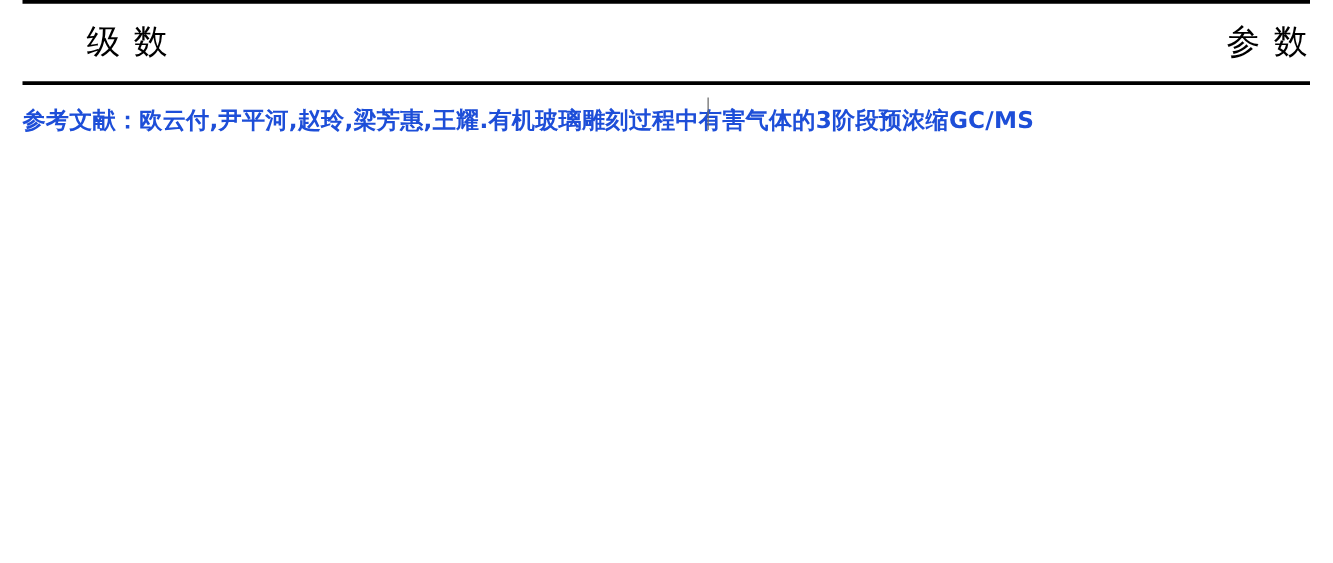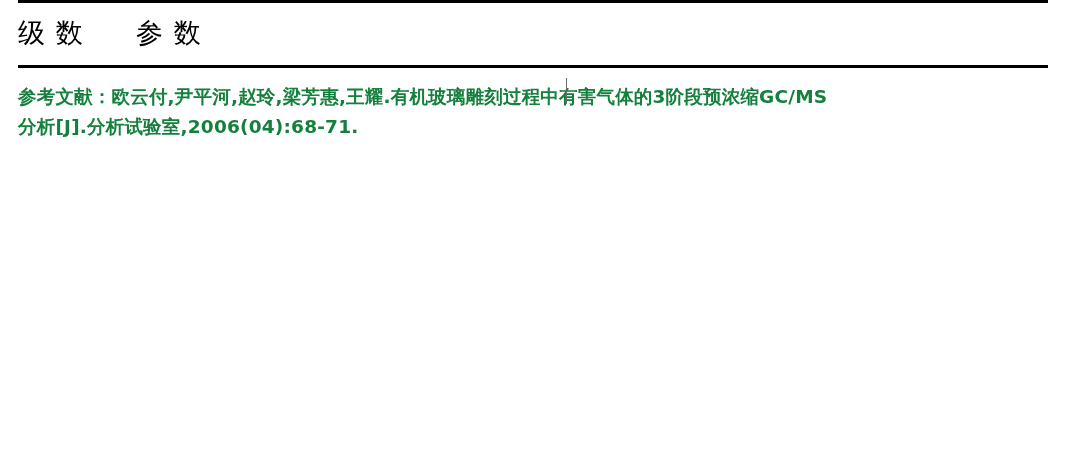--- a/index.html
+++ b/index.html
@@ -24,21 +24,21 @@
   table.data-table {
     width: 100%;
     border-collapse: collapse;
     table-layout: fixed;
   }
   table.data-table thead th {
     font-weight: normal;
     font-size: 27px;
     letter-spacing: 2px;
     padding: 12px 0 14px 0;
-    text-align: left;
+    text-align: right;
   }
   .rule-top {
     border-top: 3px solid #000;
   }
   .rule-mid {
     border-top: 1.5px solid #000;
   }
   .rule-bottom {
     border-top: 3px solid #000;
   }
@@ -63,21 +63,21 @@
     display: block;
     white-space: nowrap;
   }
   .ref-block {
     margin-top: 14px;
     font-family: "DejaVu Sans", sans-serif;
     font-weight: bold;
     font-size: 18.5px;
     line-height: 1.62;
     letter-spacing: 0.2px;
-    color: #15803d;
+    color: #1d4ed8;
   }
   .ref-block .ref-line {
     display: block;
   }
   .tick {
     position: absolute;
     left: 566px;
     top: 78px;
     width: 1px;
     height: 26px;
@@ -105,16 +105,15 @@
         <td class="rule-bottom" style="padding:0;height:0;line-height:0;"></td>
         <td class="rule-bottom" style="padding:0;height:0;line-height:0;"></td>
       </tr>
     </tbody>
   </table>
 
   <div class="tick"></div>
 
   <div class="ref-block">
     <span class="ref-line">参考文献：欧云付,尹平河,赵玲,梁芳惠,王耀.有机玻璃雕刻过程中有害气体的3阶段预浓缩GC/MS</span>
-    <span class="ref-line">分析[J].分析试验室,2006(04):68-71.</span>
   </div>
 
 </div>
 
 </body></html>

